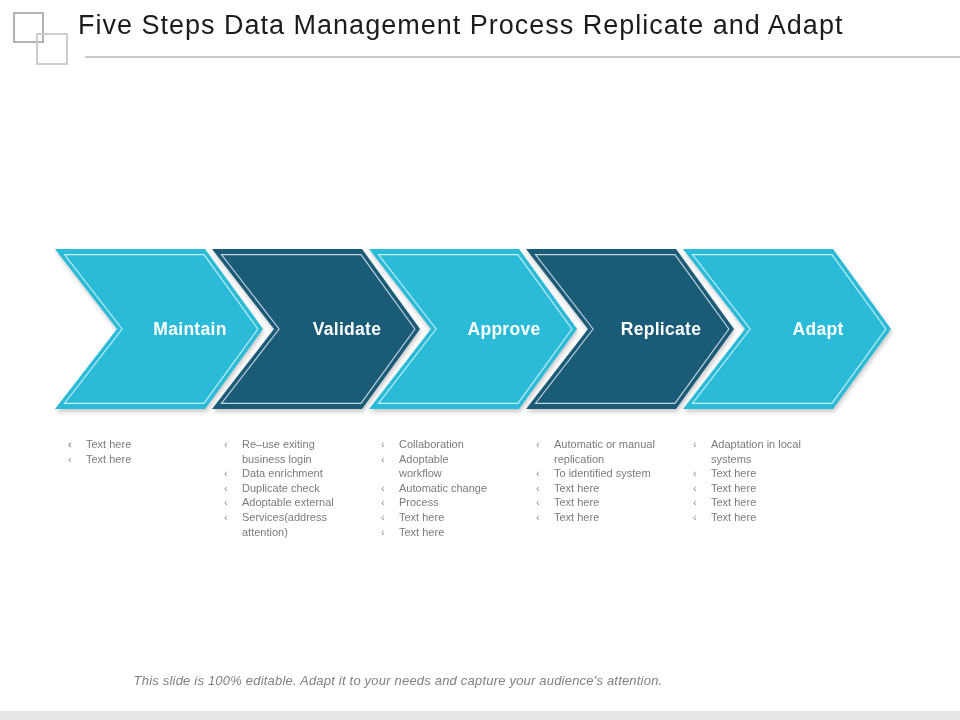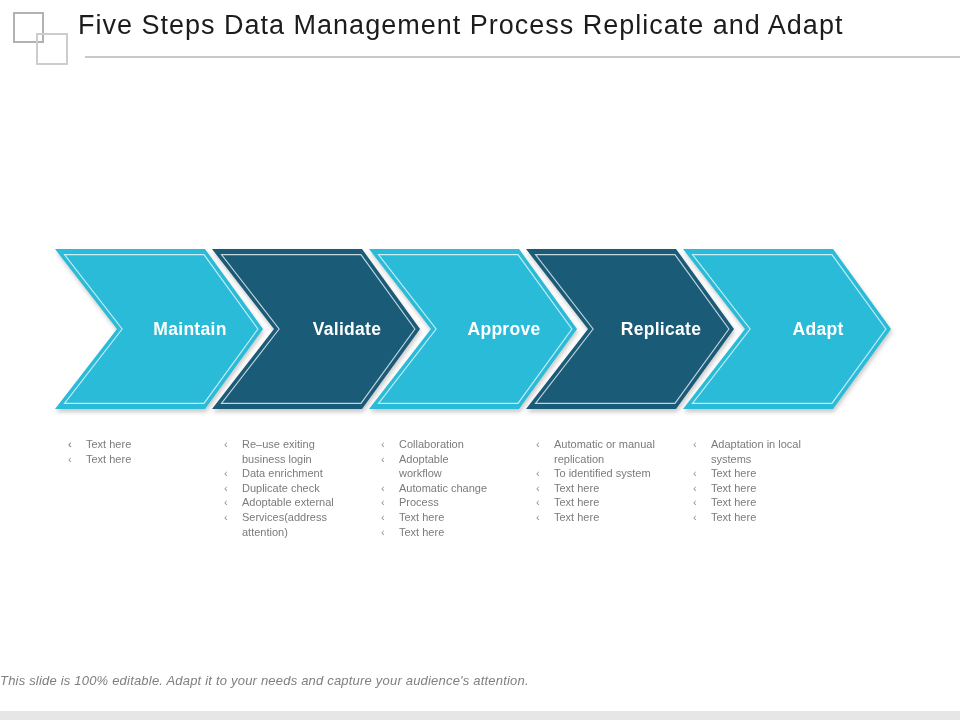--- a/index.html
+++ b/index.html
@@ -31,21 +31,21 @@
   .col ul{margin:0;padding:0;list-style:none;}
   .col li{
     position:relative;padding-left:21px;margin:0;
     font-size:11px;line-height:14.6px;color:#7b7b7b;
   }
   .col li .mk{
     position:absolute;left:3px;top:0;font-size:11px;color:#8f8f8f;line-height:14.6px;
   }
   
   .footer{
-    position:absolute;left:0;top:673px;width:796px;
+    position:absolute;left:0;top:673px;width:796px;text-align:center;
     font-size:13px;font-style:italic;color:#7f7f7f;letter-spacing:0.2px;
   }
   .bottom-bar{position:absolute;left:0;top:711px;width:960px;height:9px;background:#e6e6e6;}
 </style>
 </head>
 <body>
 
 <div class="slide">
 
   <div class="sq sq1"></div>

